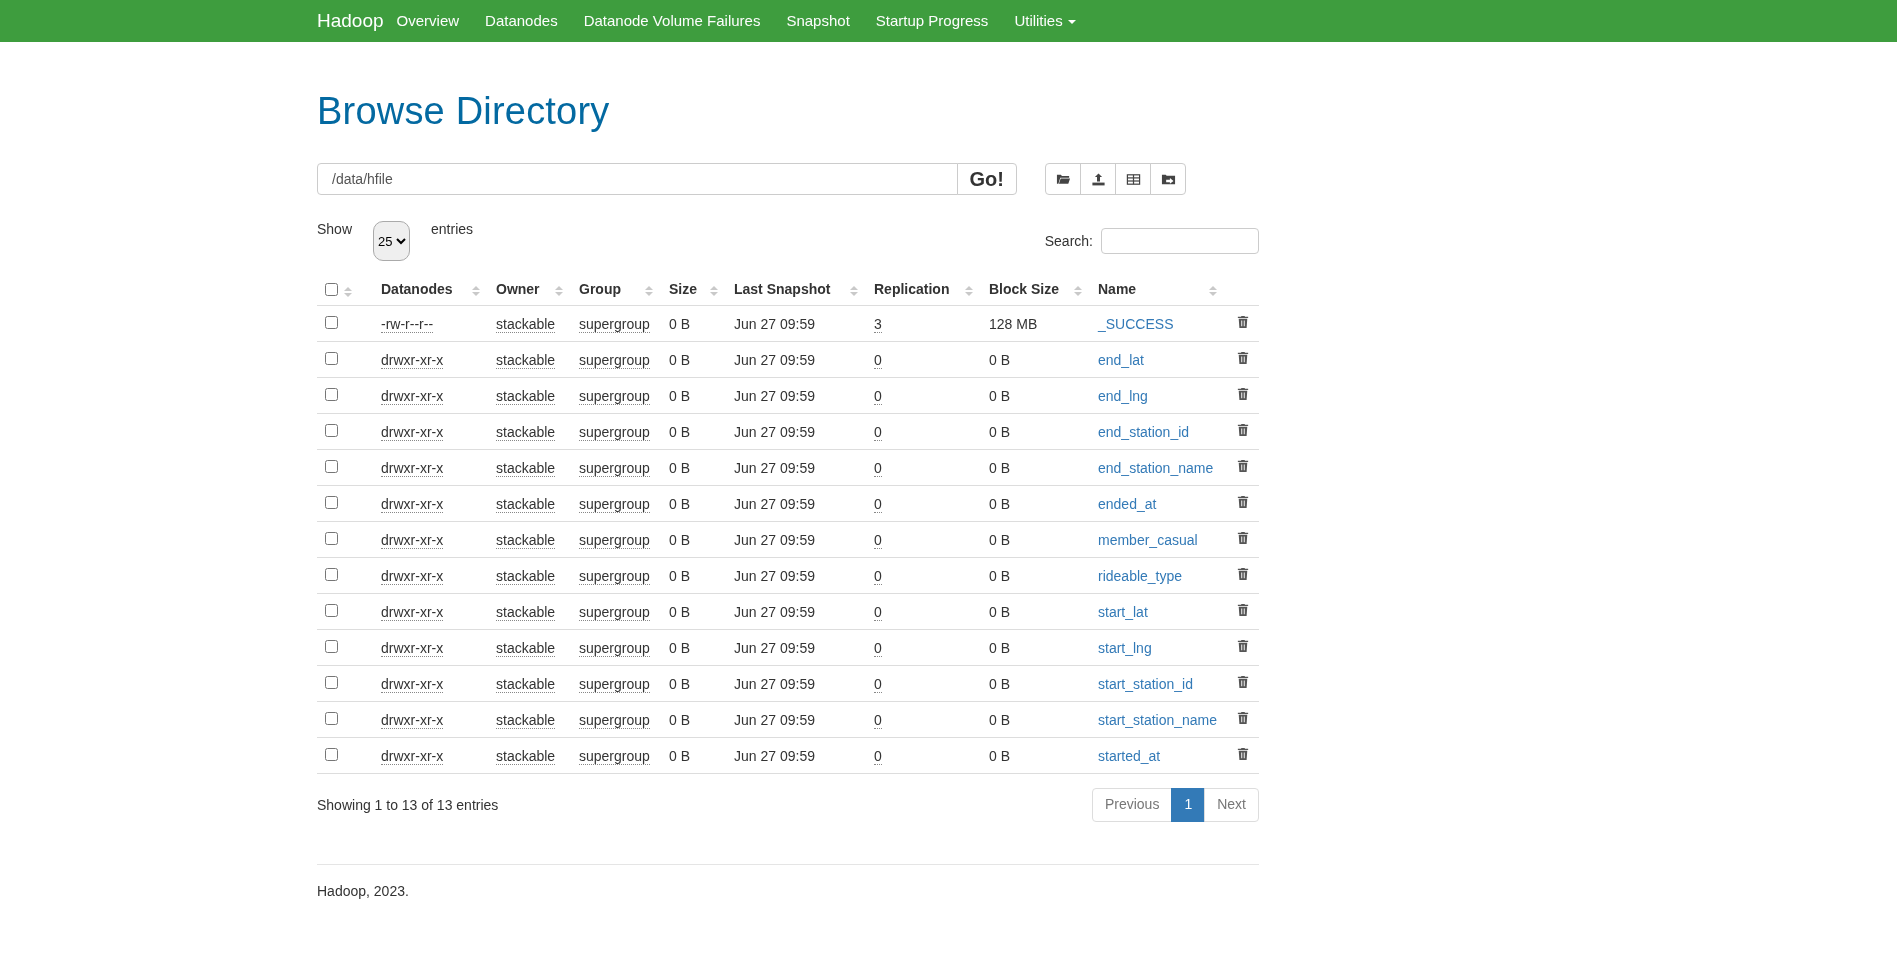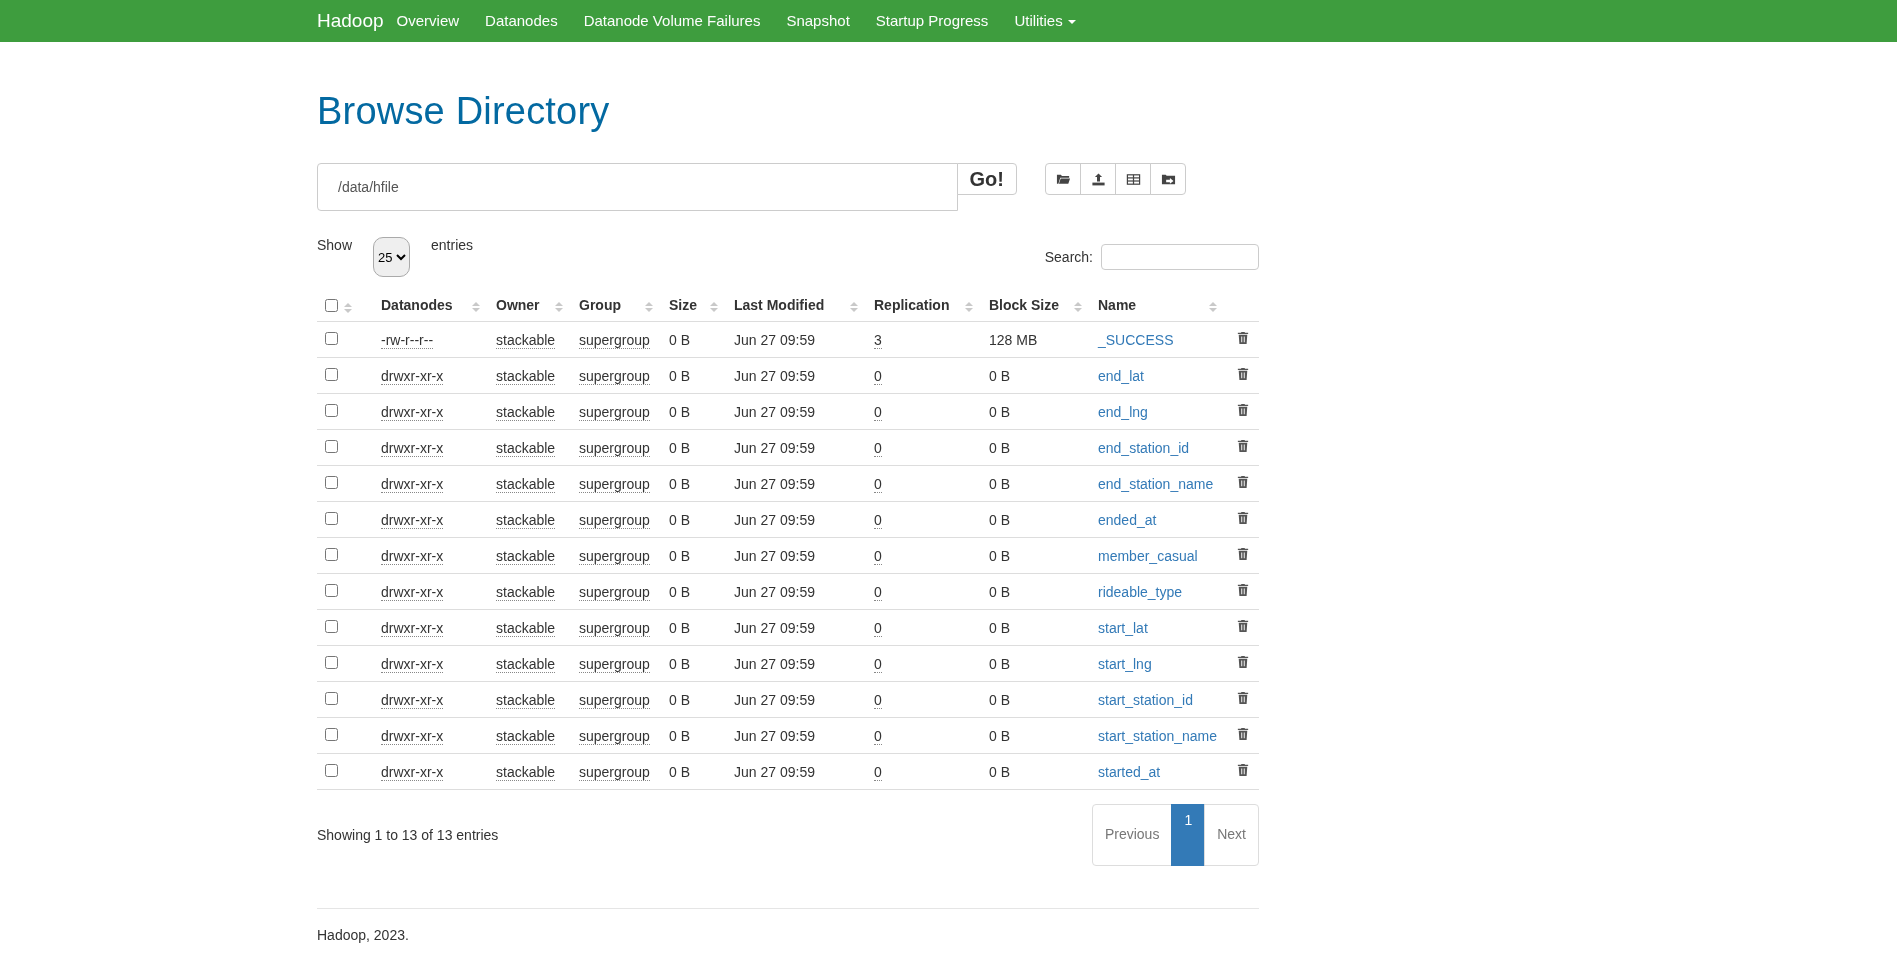--- a/index.html
+++ b/index.html
@@ -15,21 +15,21 @@
   .nav-links { display:flex; }
   .nav-link { color:#fdfdfd; font-size:15px; text-decoration:none; line-height:42px; padding:0 13px; display:inline-block; }
   .caret { display:inline-block; margin-left:5px; vertical-align:middle; border-top:4px solid #fff; border-left:4px solid transparent; border-right:4px solid transparent; }
 
   
   h1.page-title { font-size:38px; font-weight:500; margin:48px 0 30px; color:#0369a1; letter-spacing:0.2px; }
 
   
   .path-row { display:flex; align-items:flex-start; }
   .path-group { display:flex; width:700px; }
-  .path-input { flex:1; height:48px; padding:6px 20px; font-size:14px; color:#555; border:1px solid #ccc; border-radius:4px 0 0 4px; outline:none; font-family:"Liberation Sans", sans-serif; }
+  .path-input { flex:1; height:32px; padding:6px 14px; font-size:14px; color:#555; border:1px solid #ccc; border-radius:4px 0 0 4px; outline:none; font-family:"Liberation Sans", sans-serif; }
   .go-btn { height:32px; padding:0 12px; font-size:20px; font-weight:bold; color:#333; background:#fff; border:1px solid #ccc; border-radius:0 4px 4px 0; margin-left:-1px; cursor:pointer; font-family:"Liberation Sans", sans-serif; }
   .icon-group { display:flex; margin-left:28px; }
   .icon-btn { width:36px; height:32px; background:#fff; border:1px solid #ccc; margin-left:-1px; display:flex; align-items:center; justify-content:center; cursor:pointer; padding:0; }
   .icon-btn:first-child { border-radius:4px 0 0 4px; margin-left:0; }
   .icon-btn:last-child { border-radius:0 4px 4px 0; }
 
   
   .controls-row { display:flex; justify-content:space-between; align-items:center; margin-top:26px; }
   .show-entries { display:flex; gap:21px; font-size:14px; }
   .page-size-select { height:40px; font-size:13px; border:1px solid #aaa; border-radius:10px; font-family:"Liberation Sans", sans-serif; }
@@ -49,21 +49,21 @@
   .sort-icons i { display:block; width:0; height:0; }
   .sort-icons .up { border-left:4px solid transparent; border-right:4px solid transparent; border-bottom:4px solid #c9c9c9; }
   .sort-icons .down { border-left:4px solid transparent; border-right:4px solid transparent; border-top:4px solid #c9c9c9; }
   .check-head { display:flex; align-items:center; }
   input[type=checkbox] { width:13px; height:13px; margin:0; }
 
   
   .table-footer-row { display:flex; justify-content:space-between; align-items:center; margin-top:14px; }
   .summary { font-size:14px; color:#333; }
   .pagination { display:flex; }
-  .pg-btn { padding:20px 12px; border:1px solid #ddd; background:#fff; color:#777; font-size:14px; text-decoration:none; margin-left:-1px; line-height:1.42; }
+  .pg-btn { padding:6px 12px; border:1px solid #ddd; background:#fff; color:#777; font-size:14px; text-decoration:none; margin-left:-1px; line-height:1.42; }
   .pg-btn.first { border-radius:4px 0 0 4px; margin-left:0; }
   .pg-btn.last { border-radius:0 4px 4px 0; }
   .pg-current { background:#337ab7; border:1px solid #337ab7; color:#fff; padding:6px 12px; font-size:14px; margin-left:-1px; line-height:1.42; }
 
   
   .site-footer { margin-top:42px; border-top:1px solid #e5e5e5; padding:18px 0 60px; font-size:14px; color:#333; }
 </style>
 </head>
 <body>
 
@@ -169,21 +169,21 @@
               <i class="down"></i>
             </span></th>
         <th><span>Group</span><span class="sort-icons">
               <i class="up"></i>
               <i class="down"></i>
             </span></th>
         <th><span>Size</span><span class="sort-icons">
               <i class="up"></i>
               <i class="down"></i>
             </span></th>
-        <th><span>Last Modified</span><span class="sort-icons">
+        <th><span>Last Snapshot</span><span class="sort-icons">
               <i class="up"></i>
               <i class="down"></i>
             </span></th>
         <th><span>Replication</span><span class="sort-icons">
               <i class="up"></i>
               <i class="down"></i>
             </span></th>
         <th><span>Block Size</span><span class="sort-icons">
               <i class="up"></i>
               <i class="down"></i>

